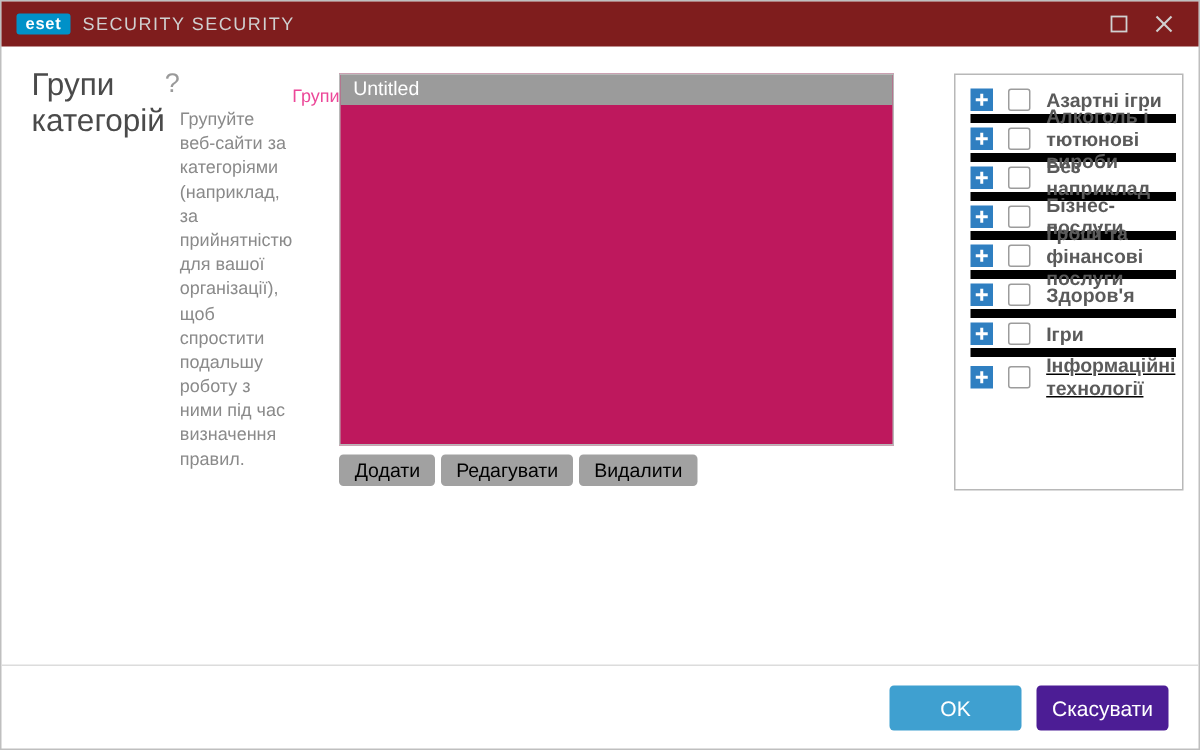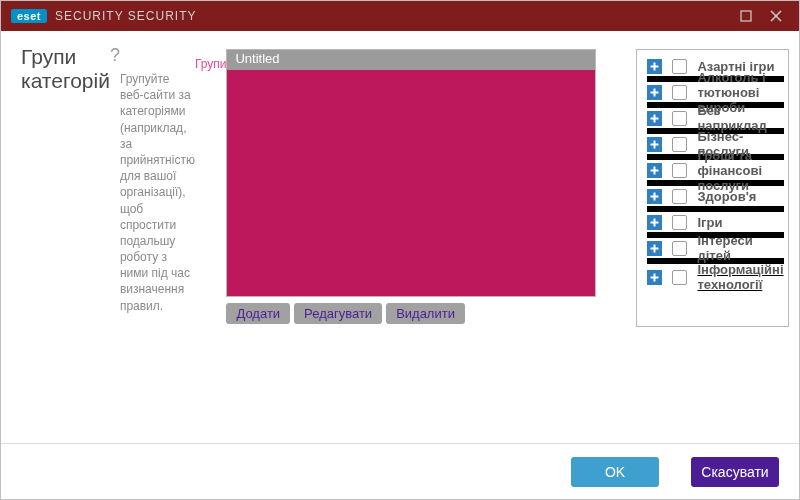--- a/index.html
+++ b/index.html
@@ -15,30 +15,30 @@
   .header-row { display: flex; align-items: flex-start; }
   .page-title { font-size: 21px; color: #4a4a4a; font-weight: 400; }
   .help { margin-left: auto; color: #9a9a9a; font-size: 18px; cursor: pointer; }
   .desc { margin-top: 26px; color: #8a8a8a; font-size: 12px; line-height: 1.35; }
   .section-label { margin-top: 12px; color: #ec4899; font-size: 12px; }
   .panes { display: flex; margin-top: 4px; gap: 40px; min-height: 0; }
   .left-pane { width: 370px; display: flex; flex-direction: column; }
   .groups-list { border: 1px solid #b8b8b8; height: 248px; background: #be185d; overflow: auto; }
   .group-item { height: 20px; background: #9b9b9b; color: #fff; font-size: 13px; padding: 1px 8px; }
   .left-actions { display: flex; gap: 4px; margin-top: 6px; }
-  .action-btn { background: #a1a1a1; color: #4c1d95; border: none; font-size: 13px; padding: 3px 10px; border-radius: 3px; cursor: pointer; }
+  .action-btn { background: #a1a1a1; color: #000000; border: none; font-size: 13px; padding: 3px 10px; border-radius: 3px; cursor: pointer; }
   .right-pane { flex: 1; border: 1px solid #b8b8b8; height: 278px; padding: 6px 4px 0 10px; overflow-y: scroll; }
   .cat-row { display: flex; align-items: center; height: 26px; border-bottom: 6px solid #000000; gap: 10px; }
   .cat-row:last-child { border-bottom: none; text-decoration: underline; }
   .expand { width: 15px; height: 15px; background: #2f7fc1; display: flex; align-items: center; justify-content: center; cursor: pointer; flex-shrink: 0; }
   .expand svg { stroke: #fff; stroke-width: 2; }
   .chk { width: 15px; height: 15px; border: 1.5px solid #9c9c9c; border-radius: 2px; cursor: pointer; flex-shrink: 0; }
   .cat-label { font-size: 13px; font-weight: 600; color: #5a5a5a; }
   .footer { height: 56px; border-top: 1px solid #dcdcdc; display: flex; align-items: center; justify-content: flex-end; padding: 0 20px; gap: 10px; margin-top: auto; }
-  .btn { min-width: 88px; height: 30px; border-radius: 3px; font-size: 14px; border: none; cursor: pointer; margin-left: 22px; }
+  .btn { min-width: 88px; height: 30px; border-radius: 3px; font-size: 14px; border: none; cursor: pointer; }
   .btn-primary { background: #3fa0d0; color: #fff; }
   .btn-secondary { background: #4c1d95; color: #fff; }
   
   .right-pane::-webkit-scrollbar { width: 14px; }
   .right-pane::-webkit-scrollbar-thumb { background: #c8c8c8; }
   .right-pane::-webkit-scrollbar-track { background: #f2f2f2; }
 </style>
 </head>
 <body>
 
@@ -152,30 +152,20 @@
             <div class="cat-label">Ігри</div>
           </div>
           <div class="cat-row">
             <div class="expand">
               <svg width="11" height="11">
                 <line x1="5.5" y1="1.5" x2="5.5" y2="9.5"></line>
                 <line x1="1.5" y1="5.5" x2="9.5" y2="5.5"></line>
               </svg>
             </div>
             <div class="chk"></div>
-            <div class="cat-label">Інтереси дітей</div>
-          </div>
-          <div class="cat-row">
-            <div class="expand">
-              <svg width="11" height="11">
-                <line x1="5.5" y1="1.5" x2="5.5" y2="9.5"></line>
-                <line x1="1.5" y1="5.5" x2="9.5" y2="5.5"></line>
-              </svg>
-            </div>
-            <div class="chk"></div>
             <div class="cat-label">Інформаційні технології</div>
           </div>
         </div>
     </div>
   </div>
 
   <div class="footer">
     <button class="btn btn-primary">OK</button>
     <button class="btn btn-secondary">Скасувати</button>
   </div>

